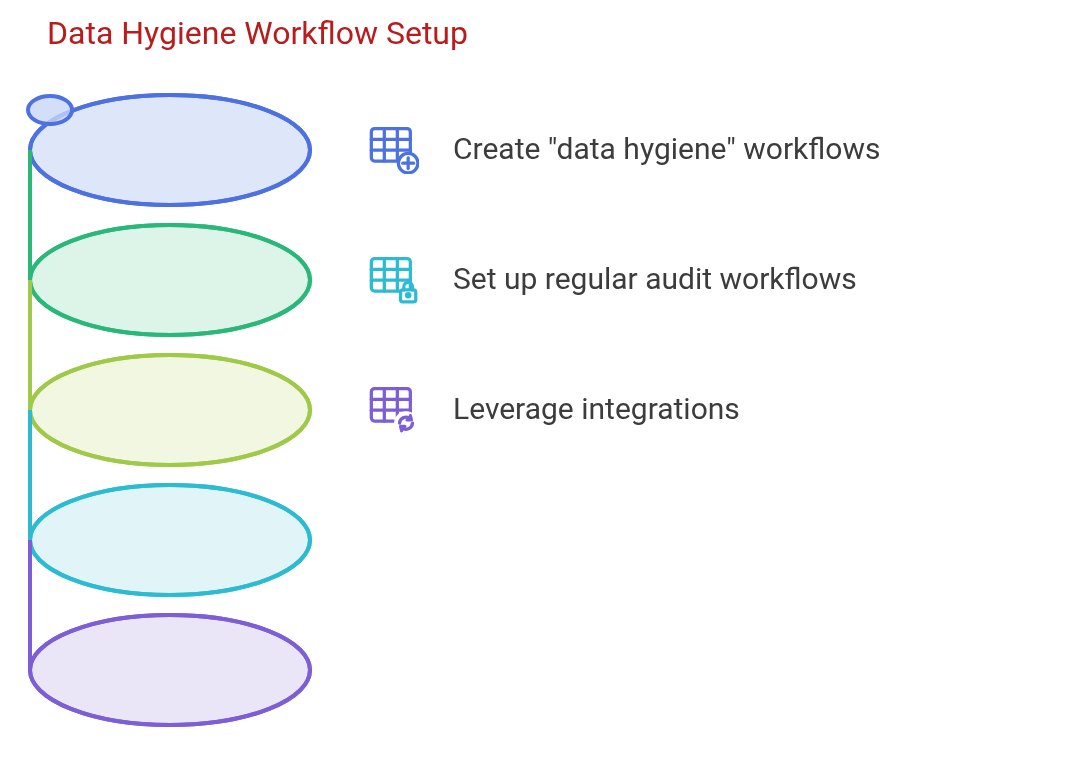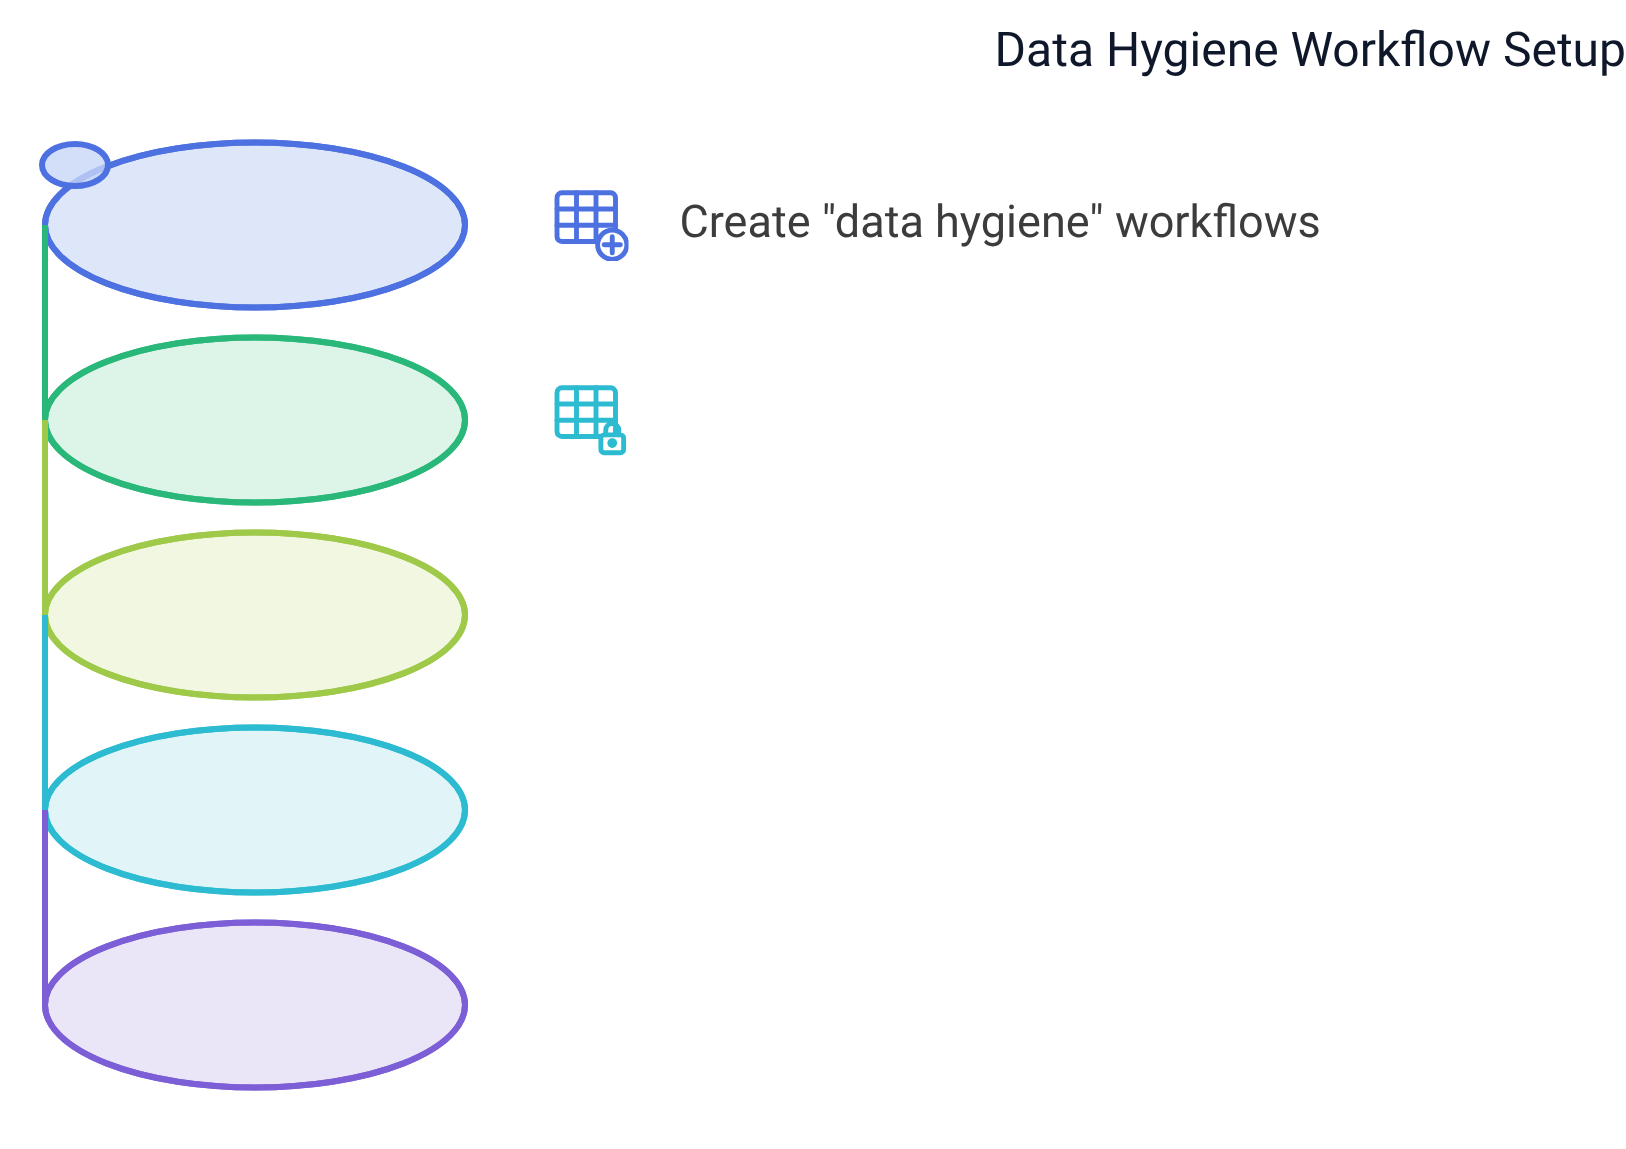--- a/index.html
+++ b/index.html
@@ -9,24 +9,24 @@
     background: #ffffff;
     font-family: -apple-system, BlinkMacSystemFont, "Segoe UI", Roboto, Helvetica, Arial, sans-serif;
     position: relative;
     overflow: hidden;
   }
   .title {
     position: absolute;
     top: 14px;
     left: 0;
     right: 0;
-    text-align: right;
+    text-align: left;
     font-size: 32px;
     font-weight: 400;
-    color: #0f172a;
+    color: #b91c1c;
     padding-left: 47px;
   }
   .spiral {
     position: absolute;
     left: 20px;
     top: 80px;
     width: 300px;
     height: 650px;
   }
   .items {
@@ -124,16 +124,34 @@
         <rect x="4" y="6" width="36" height="30" rx="3"></rect>
         <line x1="4" y1="16" x2="40" y2="16"></line>
         <line x1="4" y1="26" x2="40" y2="26"></line>
         <line x1="16" y1="6" x2="16" y2="36"></line>
         <line x1="28" y1="6" x2="28" y2="36"></line>
         <rect x="31" y="35" width="14" height="11" rx="2" fill="#ffffff"></rect>
         <path d="M 34 35 v -3 a 4 4 0 0 1 8 0 v 3"></path>
         <circle cx="38" cy="40" r="1.5" fill="#2cbbd1"></circle>
       </svg>
     </span>
+    <span class="item-label">Set up regular audit workflows</span>
   </div>
 
+  <div class="item">
+    <span class="item-icon">
+      <svg viewBox="0 0 48 48" width="52" height="52" fill="none" stroke="#7c5ed6" stroke-width="3" stroke-linecap="round" stroke-linejoin="round">
+        <rect x="4" y="6" width="36" height="30" rx="3"></rect>
+        <line x1="4" y1="16" x2="40" y2="16"></line>
+        <line x1="4" y1="26" x2="40" y2="26"></line>
+        <line x1="16" y1="6" x2="16" y2="36"></line>
+        <line x1="28" y1="6" x2="28" y2="36"></line>
+        <circle cx="36" cy="38" r="11" fill="#ffffff" stroke="none"></circle>
+        <path d="M 30 38 a 6 6 0 0 1 10 -4"></path>
+        <path d="M 42 38 a 6 6 0 0 1 -10 4"></path>
+        <path d="M 40 31 l 1 4 l -4 0" fill="#7c5ed6"></path>
+        <path d="M 32 45 l -1 -4 l 4 0" fill="#7c5ed6"></path>
+      </svg>
+    </span>
+    <span class="item-label">Leverage integrations</span>
+  </div>
 
 </div>
 
 </body></html>

